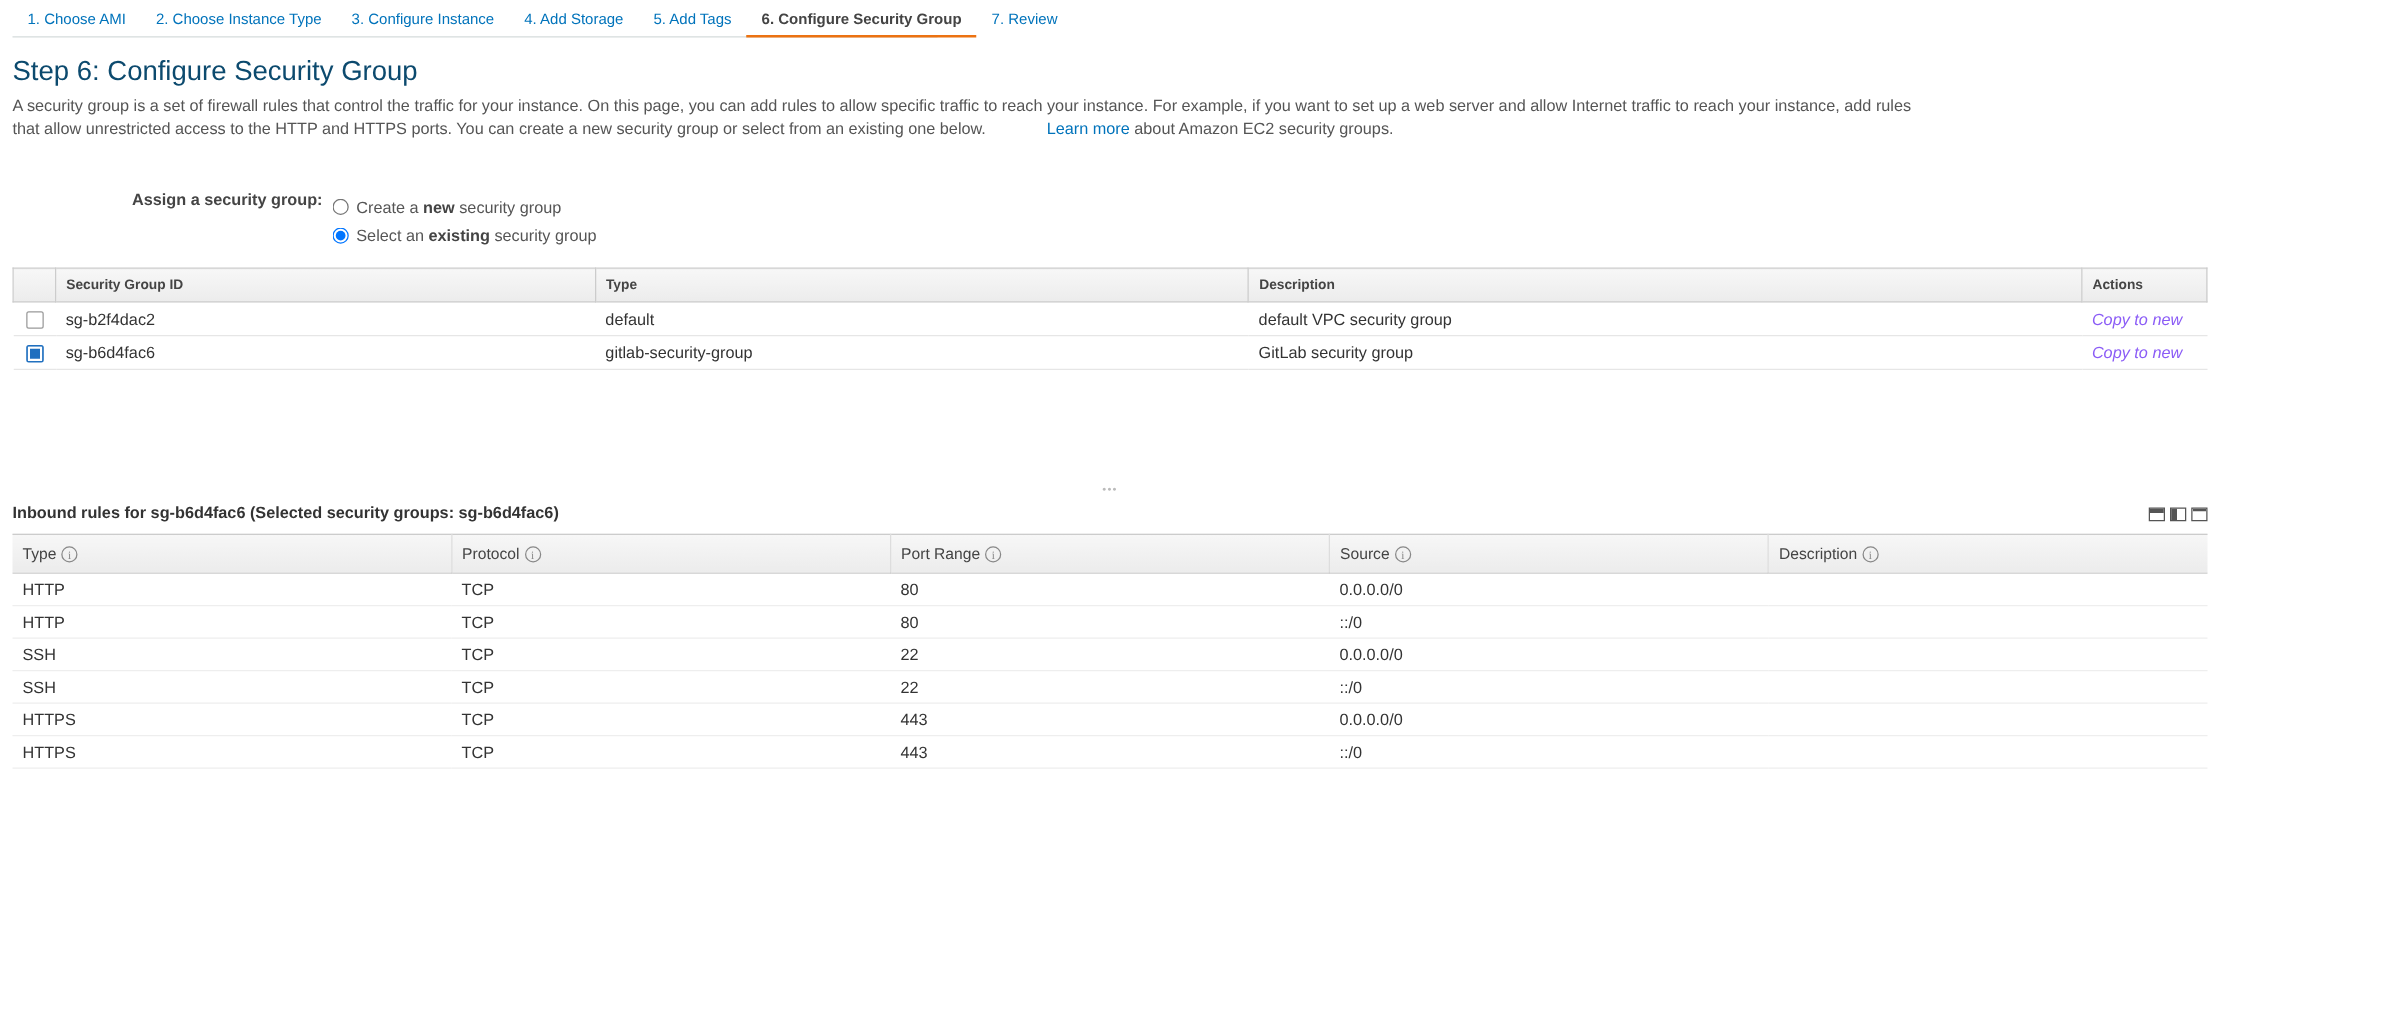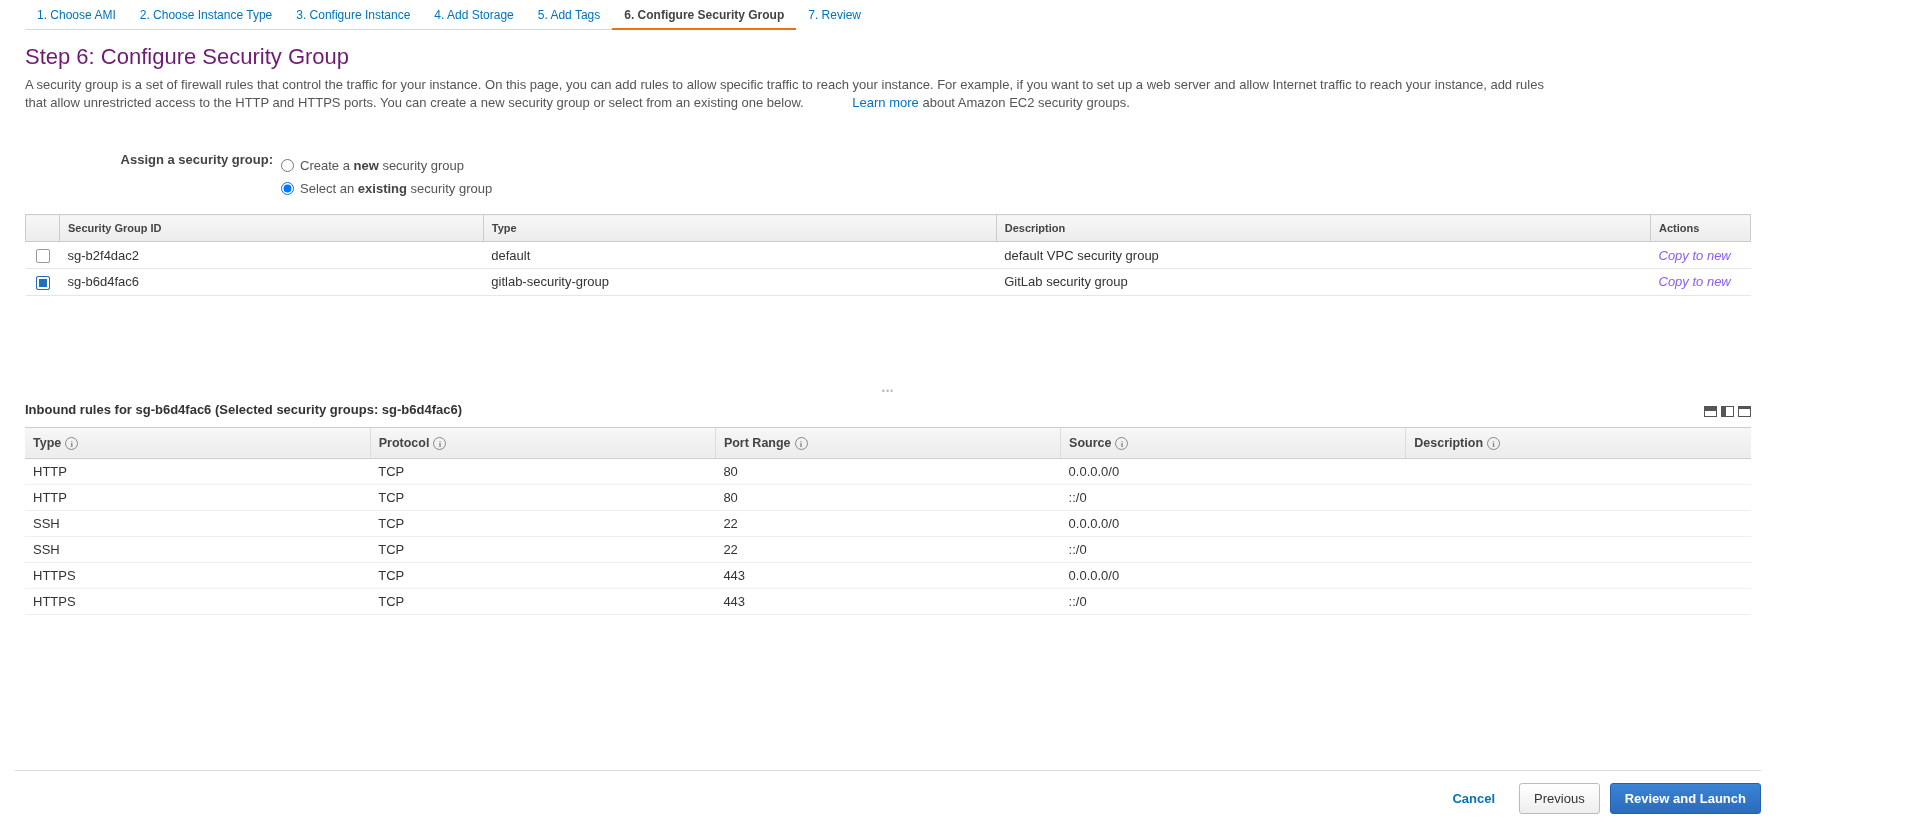--- a/index.html
+++ b/index.html
@@ -7,21 +7,21 @@
     margin: 0;
     font-family: "Helvetica Neue", Arial, sans-serif;
     font-size: 13px;
     color: #333;
     background: #fff;
   }
   .container {
     width: 1776px;
     min-height: 826px;
     position: relative;
-    padding: 0 25px;
+    padding: 0 10px;
   }
   
   .wizard-tabs {
     display: flex;
     gap: 0;
     padding-top: 2px;
   }
   .wizard-tab {
     padding: 6px 12px 6px 12px;
     font-size: 12px;
@@ -36,21 +36,21 @@
   }
   .tabs-underline {
     border-bottom: 1px solid #d5dbdb;
     margin-top: -1px;
     width: 740px;
   }
   h1.page-title {
     font-size: 22px;
     font-weight: 400;
     margin: 14px 0 6px 0;
-    color: #701a75;
+    color: #0c4a6e;
   }
   .desc {
     font-size: 13px;
     color: #555;
     line-height: 1.4;
     max-width: 1530px;
   }
   .desc a { color: #0073bb; text-decoration: none; cursor: pointer; margin-left: 45px; }
   .assign-row {
     display: flex;
@@ -146,21 +146,21 @@
     border-collapse: collapse;
     margin-top: 10px;
     border-top: 1px solid #ccc;
     border-bottom: 1px solid #ddd;
   }
   .rules-table thead th {
     background: linear-gradient(#f7f7f7,#ececec);
     border-bottom: 1px solid #ccc;
     border-top: 1px solid #ccc;
     border-right: 1px solid #ddd;
-    font-weight: 700;
+    font-weight: 400;
     font-size: 12.5px;
     text-align: left;
     padding: 8px 8px;
     color: #444;
     margin-top: 13px;
   }
   .rules-table thead th:last-child { border-right: none; }
   .rules-table tbody td {
     border-bottom: 1px solid #eee;
     padding: 5px 8px;
@@ -348,19 +348,14 @@
         <tr>
           <td>HTTPS</td>
           <td>TCP</td>
           <td>443</td>
           <td>::/0</td>
           <td></td>
         </tr>
       </tbody>
 </table>
 
-<div class="footer">
-  <button class="btn btn-link">Cancel</button>
-  <button class="btn">Previous</button>
-  <button class="btn btn-primary">Review and Launch</button>
+
 </div>
 
-</div>
-
 </body></html>

